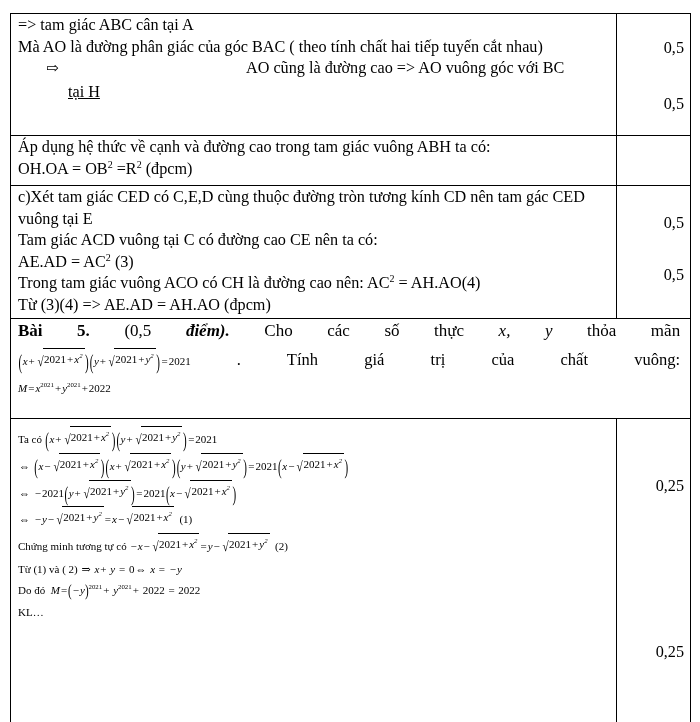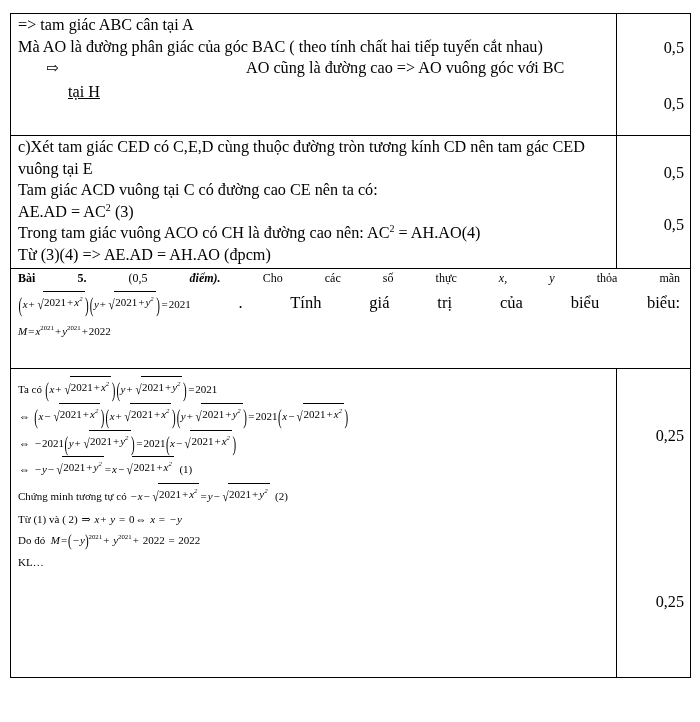--- a/index.html
+++ b/index.html
@@ -121,21 +121,21 @@
   }
 
   .bold { font-weight: bold; }
   .bolditalic { font-weight: bold; font-style: italic; }
   .italic { font-style: italic; }
 
   
   .bai-head {
     text-align: justify;
     text-align-last: justify;
-    font-size: 12px;
+    font-size: 17px;
     line-height: 1.34;
     padding-right: 4px;
   }
   .bai-tail {
     text-align: justify;
     text-align-last: justify;
     font-size: 16.5px;
     line-height: 2.0;
     padding-right: 4px;
   }
@@ -165,20 +165,31 @@
           <div class="indent-2">tại H</div>
         </td>
         <td class="score">
           <div class="score-inner">
             <span class="score-mark" style="top:23px;">0,5</span>
             <span class="score-mark" style="top:79px;">0,5</span>
           </div>
         </td>
       </tr>
 
+      <tr>
+        <td style="height:46px;">
+          <div class="wrapline">Áp dụng hệ thức về cạnh và đường cao trong tam giác vuông ABH ta có:</div>
+          <div class="line"><span>OH.OA = OB</span><sup class="expn">2</sup><span> =R</span><sup class="expn">2</sup><span> (đpcm)</span></div>
+        </td>
+        <td class="score">
+          <div class="score-inner">
+              <span class="score-mark" style="top:10px;"></span>
+            </div>
+        </td>
+      </tr>
 
       <tr>
         <td style="height:120px;">
           <div class="wrapline">c)Xét tam giác CED có C,E,D cùng thuộc đường tròn tương kính CD nên tam gác CED vuông tại E</div>
           <div class="wrapline">Tam giác ACD vuông tại C có đường cao CE nên ta có:</div>
           <div class="line">AE.AD = AC<sup class="expn">2</sup> (3)</div>
           <div class="line">Trong tam giác vuông ACO có CH là đường cao nên: AC<sup class="expn">2</sup> = AH.AO(4)</div>
           <div class="line">Từ (3)(4) =&gt; AE.AD = AH.AO (đpcm)</div>
         </td>
         <td class="score">
@@ -205,22 +216,22 @@
             <span>mãn</span>
           </div>
 
           <div class="bai-tail">
             <span class="mathline"><span class="paren">(</span><span class="mi">x</span><span class="op">+</span><span class="sqrt"><span class="radsign">√</span><span class="radicand"><span class="mn">2021</span><span class="op">+</span><span class="mi">x</span><sup class="exp">2</sup></span></span><span class="paren">)</span><span class="paren">(</span><span class="mi">y</span><span class="op">+</span><span class="sqrt"><span class="radsign">√</span><span class="radicand"><span class="mn">2021</span><span class="op">+</span><span class="mi">y</span><sup class="exp">2</sup></span></span><span class="paren">)</span><span class="op">=</span><span class="mn">2021</span></span>
             <span>.</span>
             <span>Tính</span>
             <span>giá</span>
             <span>trị</span>
             <span>của</span>
-            <span>biểu</span>
-            <span>biểu:</span>
+            <span>chất</span>
+            <span>vuông:</span>
           </div>
 
           <div class="mathline" style="padding-top:2px;"><span class="mi">M</span><span class="op">=</span><span class="mi">x</span><sup class="expn">2021</sup><span class="op">+</span><span class="mi">y</span><sup class="expn">2021</sup><span class="op">+</span><span class="mn">2022</span></div>
         </td>
       </tr>
 
       <tr>
         <td style="height:300px; padding-top:6px;">
 
           <div class="mathline"><span>Ta có</span>&nbsp;<span class="paren">(</span><span class="mi">x</span><span class="op">+</span><span class="sqrt"><span class="radsign">√</span><span class="radicand"><span class="mn">2021</span><span class="op">+</span><span class="mi">x</span><sup class="exp">2</sup></span></span><span class="paren">)</span><span class="paren">(</span><span class="mi">y</span><span class="op">+</span><span class="sqrt"><span class="radsign">√</span><span class="radicand"><span class="mn">2021</span><span class="op">+</span><span class="mi">y</span><sup class="exp">2</sup></span></span><span class="paren">)</span><span class="op">=</span><span class="mn">2021</span></div>

